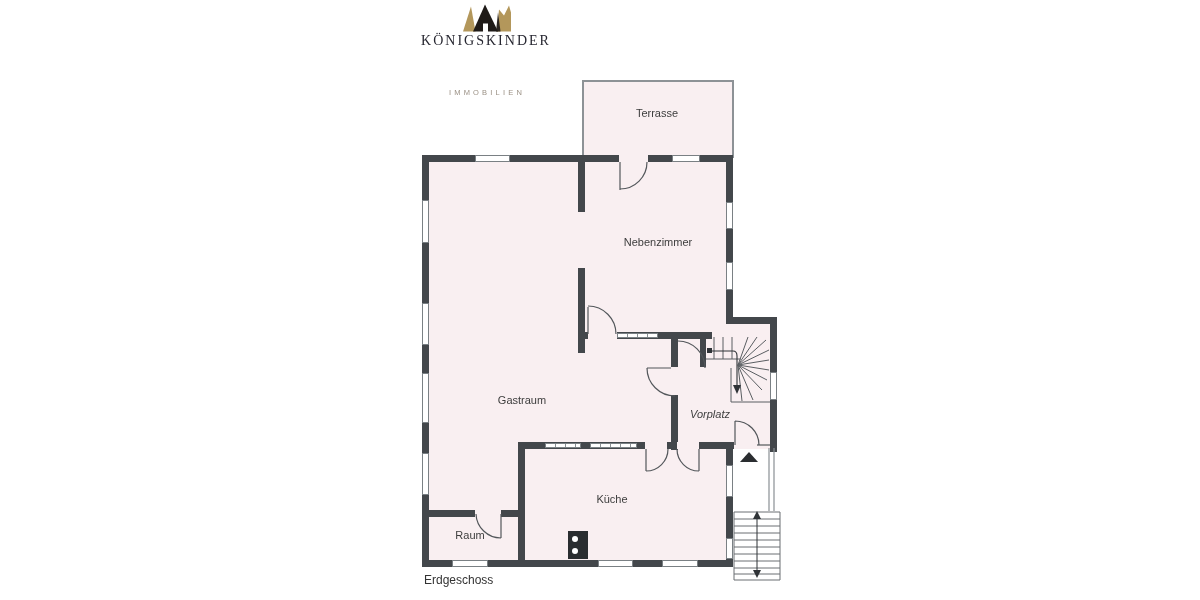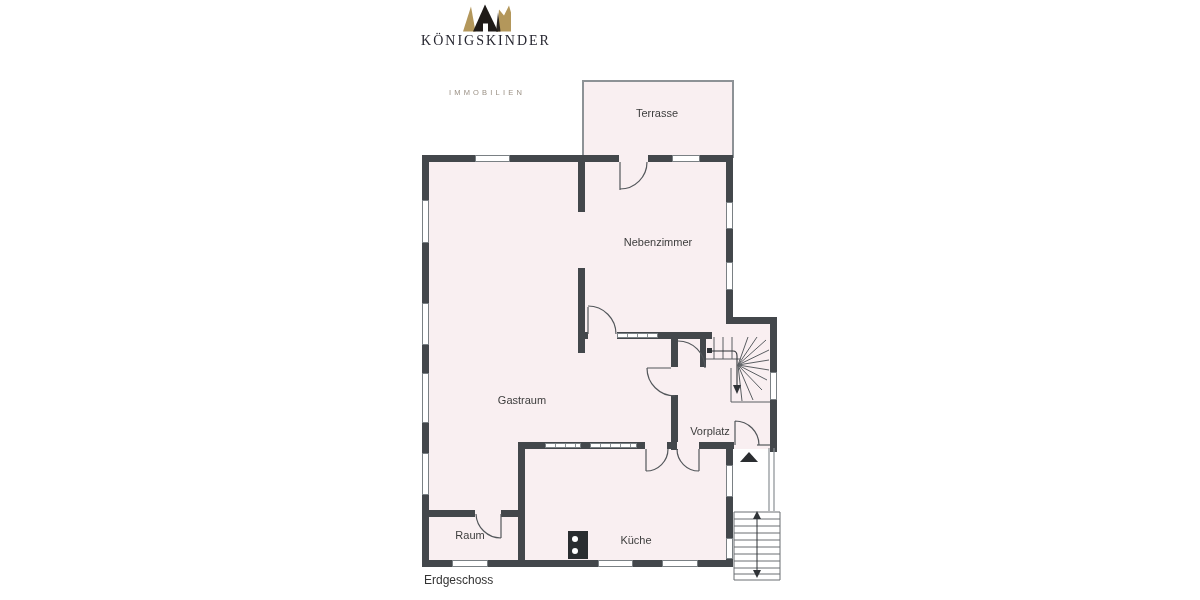--- a/index.html
+++ b/index.html
@@ -132,18 +132,18 @@
     <g>
       <rect x="568" y="531" width="20" height="28" fill="#2a2d30"></rect>
       <circle cx="575" cy="539" r="3" fill="#ffffff"></circle>
       <circle cx="575" cy="551" r="3" fill="#ffffff"></circle>
     </g>
   </svg>
 
   <div class="lbl" style="left:657px;top:113px;">Terrasse</div>
   <div class="lbl" style="left:658px;top:242px;">Nebenzimmer</div>
   <div class="lbl" style="left:522px;top:376px;margin-top:24px;">Gastraum</div>
-  <div class="lbl" style="left:710px;top:431px;">Vorplatz</div>
-  <div class="lbl" style="left:636px;top:499px;margin-top:41px;">Küche</div>
+  <div class="lbl" style="left:710px;top:414px;font-style:italic;">Vorplatz</div>
+  <div class="lbl" style="left:612px;top:499px;">Küche</div>
   <div class="lbl" style="left:470px;top:535px;">Raum</div>
 
   <div class="floor-title">Erdgeschoss</div>
 </div>
 
 </body></html>

